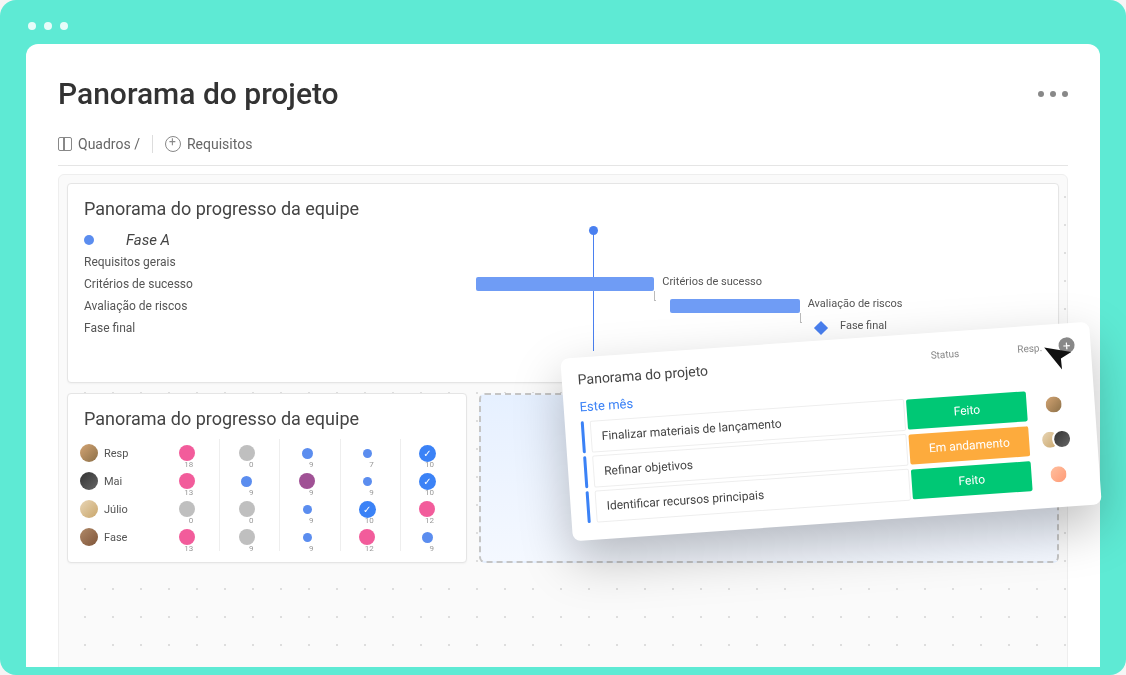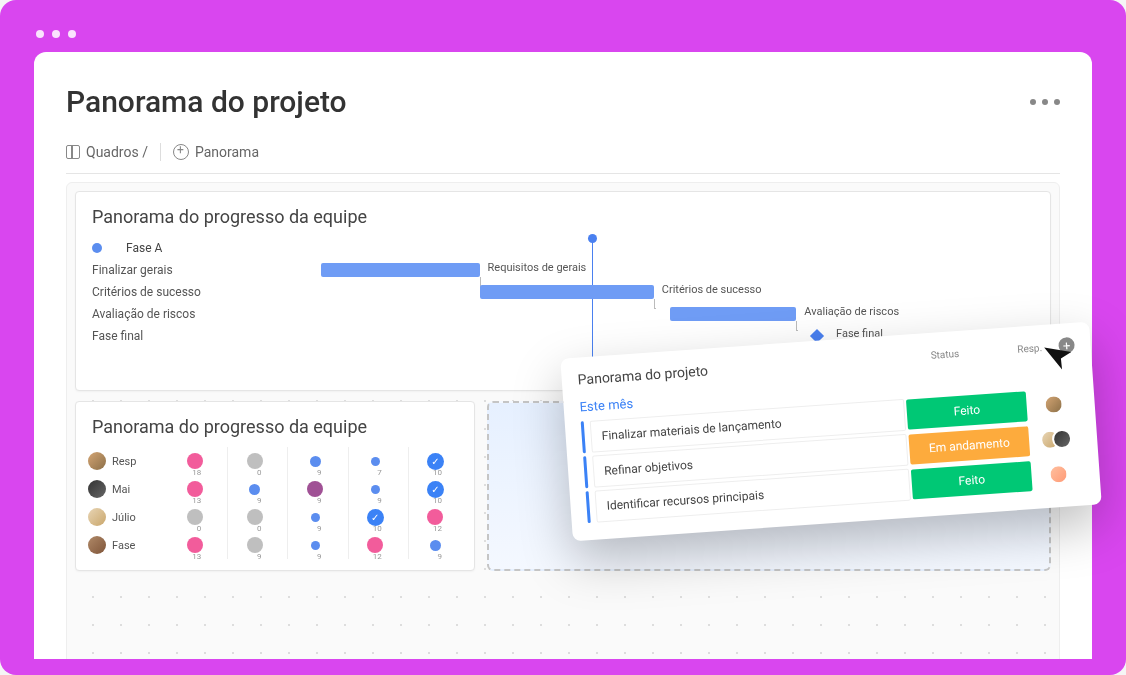--- a/index.html
+++ b/index.html
@@ -1,38 +1,38 @@
 <!DOCTYPE html>
 <html><head>
 <meta charset="utf-8">
 <style>
 * { box-sizing: border-box; margin: 0; padding: 0; }
 body { font-family: -apple-system, BlinkMacSystemFont, "Segoe UI", Roboto, sans-serif; background: #f5f5f5; width: 1126px; height: 675px; overflow: hidden; }
-.browser-frame { background: #d946ef; border-radius: 16px; padding: 16px; width: 1126px; height: 675px; position: relative; }
+.browser-frame { background: #5eead4; border-radius: 16px; padding: 8px; width: 1126px; height: 675px; position: relative; }
 .title-bar { height: 36px; display: flex; align-items: center; padding-left: 20px; gap: 8px; }
 .dot { width: 8px; height: 8px; border-radius: 50%; background: rgba(255,255,255,0.85); }
 .app { background: #fff; border-radius: 12px 12px 0 0; margin: 0 18px; height: calc(100% - 36px); padding: 32px 32px 0 32px; position: relative; overflow: hidden; }
 .header { display: flex; justify-content: space-between; align-items: center; margin-bottom: 24px; }
 .page-title { font-size: 30px; font-weight: 500; color: #333; }
 .ellipsis { display: flex; gap: 6px; cursor: pointer; }
 .ellipsis span { width: 6px; height: 6px; border-radius: 50%; background: #888; }
 .toolbar { display: flex; align-items: center; gap: 12px; padding-bottom: 12px; border-bottom: 1px solid #e5e5e5; margin-bottom: 8px; color: #666; font-size: 14px; margin-top: 8px; }
 .tool-btn { display: flex; align-items: center; gap: 6px; cursor: pointer; }
 .icon-quadros { width: 14px; height: 14px; border: 1.5px solid #888; border-radius: 2px; position: relative; }
 .icon-quadros::after { content: ""; position: absolute; left: 4px; top: 0; bottom: 0; width: 1.5px; background: #888; }
 .vdiv { width: 1px; height: 18px; background: #ddd; }
 .icon-plus { width: 16px; height: 16px; border: 1.5px solid #888; border-radius: 50%; position: relative; }
 .icon-plus::before { content: "+"; position: absolute; top: -2px; left: 3px; font-size: 12px; color: #888; }
 .canvas { background: #fafafa; border: 1px solid #eee; border-radius: 6px; height: 100%; position: relative; background-image: radial-gradient(#ddd 1px, transparent 1px); background-size: 28px 28px; background-position: 12px 8px; padding: 8px; }
 .card { background: #fff; border: 1px solid #e5e5e5; border-radius: 4px; box-shadow: 0 1px 2px rgba(0,0,0,0.04); position: absolute; }
 .card-title { font-size: 18px; color: #444; font-weight: 400; padding: 14px 16px 10px; }
 .gantt-card { left: 8px; top: 8px; right: 8px; height: 200px; }
 .gantt-body { position: relative; padding: 0 16px 12px; }
 .gantt-row { display: flex; align-items: center; height: 22px; font-size: 12px; color: #444; }
-.gantt-legend { font-size: 12px; margin-left: 16px; }
+.gantt-legend { font-size: 15px; margin-left: 24px; font-style: italic; }
 .legend-dot { width: 10px; height: 10px; border-radius: 50%; display: inline-block; margin-right: 8px; vertical-align: middle; }
 .legend-dot.blue { background: #5b8def; }
 .legend-dot.pink { background: #f25c9b; }
 .gantt-label { width: 150px; color: #555; }
 .gantt-bar-area { position: relative; flex: 1; height: 14px; }
 .gbar { position: absolute; top: 0; height: 14px; background: #6f9cf5; border-radius: 2px; }
 .gbar-label { position: absolute; top: -2px; font-size: 11px; color: #555; white-space: nowrap; }
 .gdiamond { position: absolute; width: 10px; height: 10px; background: #4a80f0; transform: rotate(45deg); top: 2px; }
 .gconn { position: absolute; border-left: 1px solid #bbb; border-bottom: 1px solid #bbb; }
 .gantt-today { position: absolute; top: 0; bottom: 0; width: 1px; background: #4a80f0; }
@@ -97,43 +97,38 @@
     </div>
 
     <div class="toolbar">
       <div class="tool-btn">
         <span class="icon-quadros"></span>
         <span>Quadros /</span>
       </div>
       <div class="vdiv"></div>
       <div class="tool-btn">
         <span class="icon-plus"></span>
-        <span>Panorama</span>
+        <span>Requisitos</span>
       </div>
     </div>
 
     <div class="canvas">
 
       <div class="card gantt-card">
         <div class="card-title">Panorama do progresso da equipe</div>
         <div class="gantt-body">
           <div class="gantt-today" style="left: 53%"></div>
 
           <div class="gantt-row">
             <span class="legend-dot blue"></span>
             <span class="gantt-legend">Fase A</span>
           </div>
 
           <div class="gantt-row">
-            <span class="gantt-label">Finalizar gerais</span>
-            <div class="gantt-bar-area">
-              <div class="gbar" style="left:10%; width:20%"></div>
-              <div class="gbar-label" style="left:31%">Requisitos de gerais</div>
-              <div class="gconn" style="left:30%; top:14px; width:2px; height:10px;"></div>
-            </div>
+            <span class="gantt-label">Requisitos gerais</span>
           </div>
 
           <div class="gantt-row">
             <span class="gantt-label">Critérios de sucesso</span>
             <div class="gantt-bar-area">
               <div class="gbar" style="left:30%; width:22%"></div>
               <div class="gbar-label" style="left:53%">Critérios de sucesso</div>
               <div class="gconn" style="left:52%; top:14px; width:2px; height:10px;"></div>
             </div>
           </div>

